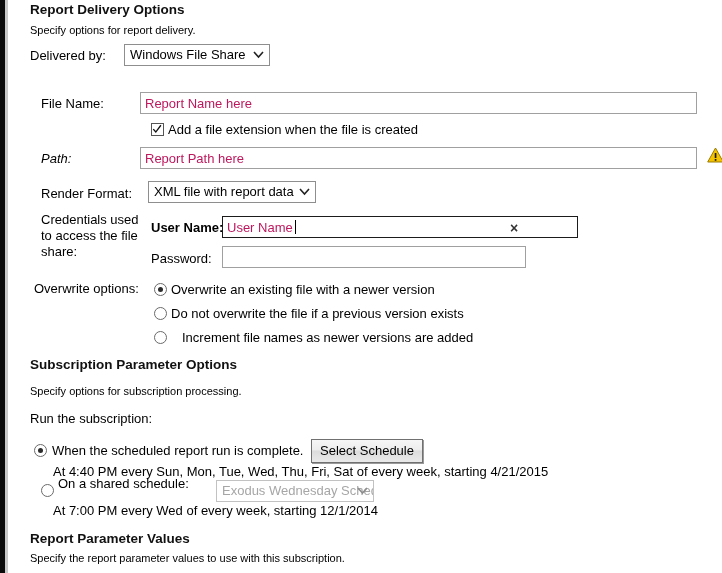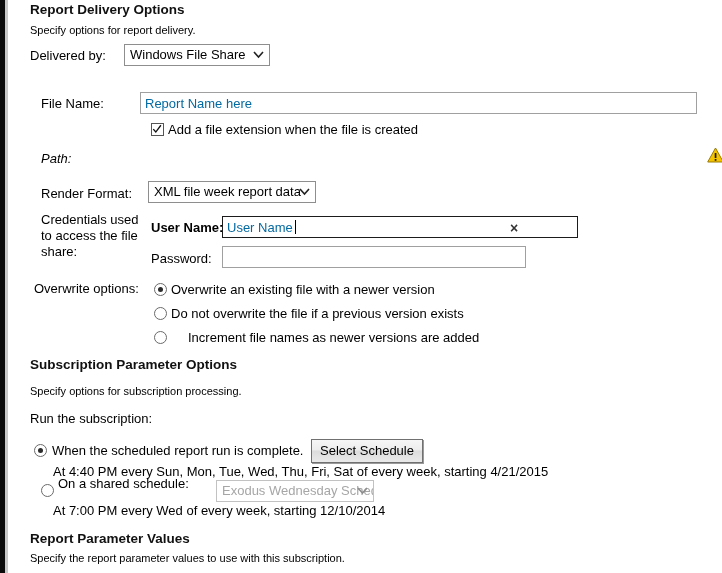--- a/index.html
+++ b/index.html
@@ -50,21 +50,21 @@
   .abs { position: absolute; }
 
   
   .txtbox {
     position: absolute;
     box-sizing: border-box;
     border: 1px solid #a0a0a0;
     background: #ffffff;
     font-family: "Liberation Sans", sans-serif;
     font-size: 13px;
-    color: #0369a1;
+    color: #be185d;
     padding: 0 4px;
     line-height: 20px;
     height: 22px;
     outline: none;
   }
   .txtbox.focused {
     border: 1px solid #1b1b1b;
   }
   .clear-x {
     position: absolute;
@@ -185,33 +185,34 @@
 
   <div class="cb" style="left:143px; top:123px;">
     <svg viewBox="0 0 13 13" width="11" height="11" aria-hidden="true">
       <path d="M1.5 6 L4.5 9.5 L10.5 1.5" fill="none" stroke="#111" stroke-width="1.6"></path>
     </svg>
   </div>
   <div class="abs lbl" style="left:160px; top:122px;">Add a file extension when the file is created</div>
 
   <div class="abs lbl" style="left:33px; top:151px;font-style:italic;">Path:</div>
 
+  <input class="txtbox" style="left: 132px; top: 147px; width: 557px;" type="text" value="Report Path here">
 
   <span class="warn-icon" style="left:699px; top:147px;">
     <svg viewBox="0 0 17 16" width="17" height="16" aria-hidden="true">
       <path d="M8.5 1 L16.3 15 L0.7 15 Z" fill="#f5c400" stroke="#9c7b00" stroke-width="1"></path>
       <rect x="7.7" y="6" width="1.7" height="5" fill="#1a1a1a"></rect>
       <rect x="7.7" y="12" width="1.7" height="1.8" fill="#1a1a1a"></rect>
     </svg>
   </span>
 
   <div class="abs lbl" style="left:33px; top:186px;">Render Format:</div>
 
   <div class="ddl" style="left:140px; top:181px; width:168px;">
-    <span>XML file week report data</span>
+    <span>XML file with report data</span>
     <span class="chev">
       <svg viewBox="0 0 11 11" width="11" height="11" aria-hidden="true">
         <path d="M1 3 L5.5 8 L10 3" fill="none" stroke="#222" stroke-width="1.6"></path>
       </svg>
     </span>
   </div>
 
   <div class="abs lbl" style="left:33px; top:212px;">Credentials used</div>
   <div class="abs lbl" style="left:33px; top:228px;">to access the file</div>
   <div class="abs lbl" style="left:33px; top:244px;text-align:right;">share:</div>
@@ -228,21 +229,21 @@
 
   <div class="abs lbl" style="left:26px; top:281px;">Overwrite options:</div>
 
   <div class="rb checked" style="left:146px; top:283px;"></div>
   <div class="abs lbl" style="left:163px; top:282px;">Overwrite an existing file with a newer version</div>
 
   <div class="rb" style="left:146px; top:307px;"></div>
   <div class="abs lbl" style="left:163px; top:306px;">Do not overwrite the file if a previous version exists</div>
 
   <div class="rb" style="left:146px; top:331px;"></div>
-  <div class="abs lbl" style="left:180px; top:330px;text-align:right;">Increment file names as newer versions are added</div>
+  <div class="abs lbl" style="left:174px; top:330px;text-align:right;">Increment file names as newer versions are added</div>
 
   <div class="abs sec-title" style="left:22px; top:357px;">Subscription Parameter Options</div>
 
   <div class="abs sec-desc" style="left:22px; top:385px;">Specify options for subscription processing.</div>
 
   <div class="abs lbl" style="left:22px; top:411px;">Run the subscription:</div>
 
   <div class="rb checked" style="left:26px; top:444px;"></div>
   <div class="abs lbl" style="left:44px; top:443px;">When the scheduled report run is complete.</div>
 
@@ -255,19 +256,19 @@
 
   <div class="ddl disabled" style="left:208px; top:480px; width:158px;">
     <span>Exodus Wednesday Schedule</span>
     <span class="chev">
       <svg viewBox="0 0 11 11" width="11" height="11" aria-hidden="true">
         <path d="M1 3 L5.5 8 L10 3" fill="none" stroke="#8d8d8d" stroke-width="1.6"></path>
       </svg>
     </span>
   </div>
 
-  <div class="abs lbl" style="left:45px; top:503px;">At 7:00 PM every Wed of every week, starting 12/10/2014</div>
+  <div class="abs lbl" style="left:45px; top:503px;">At 7:00 PM every Wed of every week, starting 12/1/2014</div>
 
   <div class="abs sec-desc" style="left:22px; top:552px;">Specify the report parameter values to use with this subscription.</div>
 
   <div class="abs sec-title" style="left:22px; top:531px;">Report Parameter Values</div>
 
 </div>
 
 </body></html>

